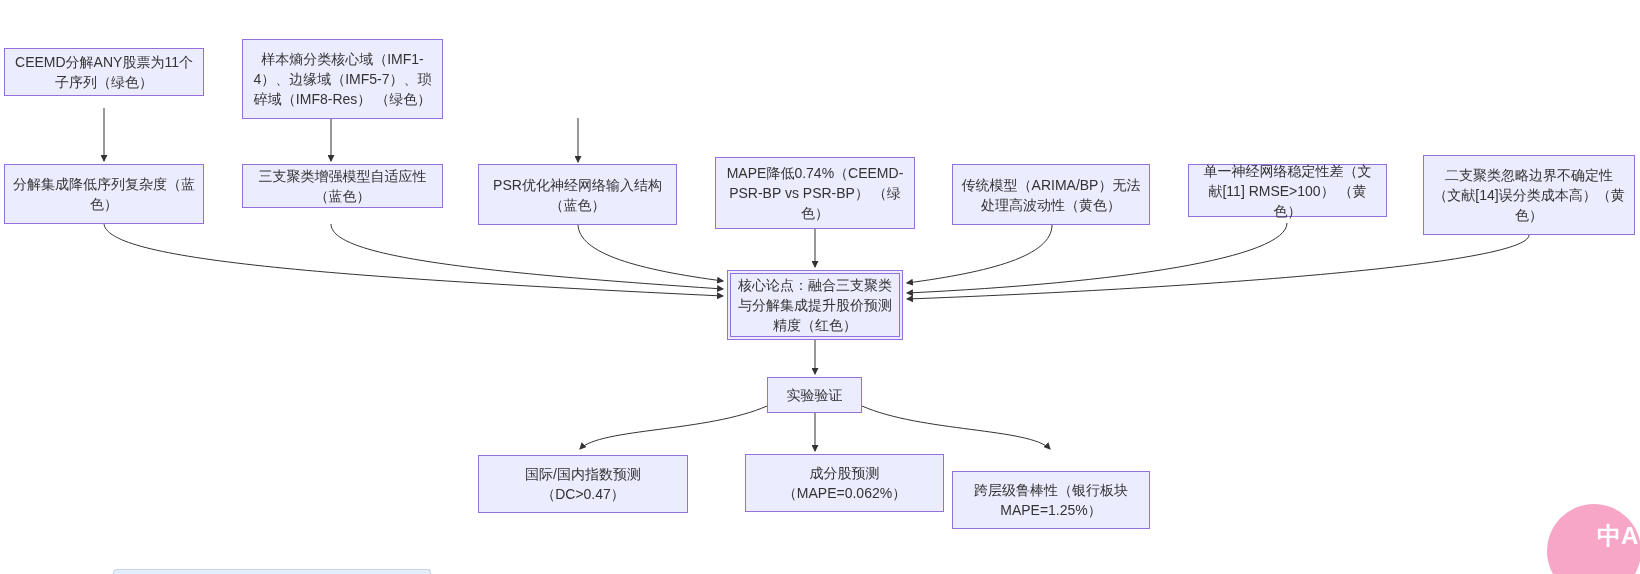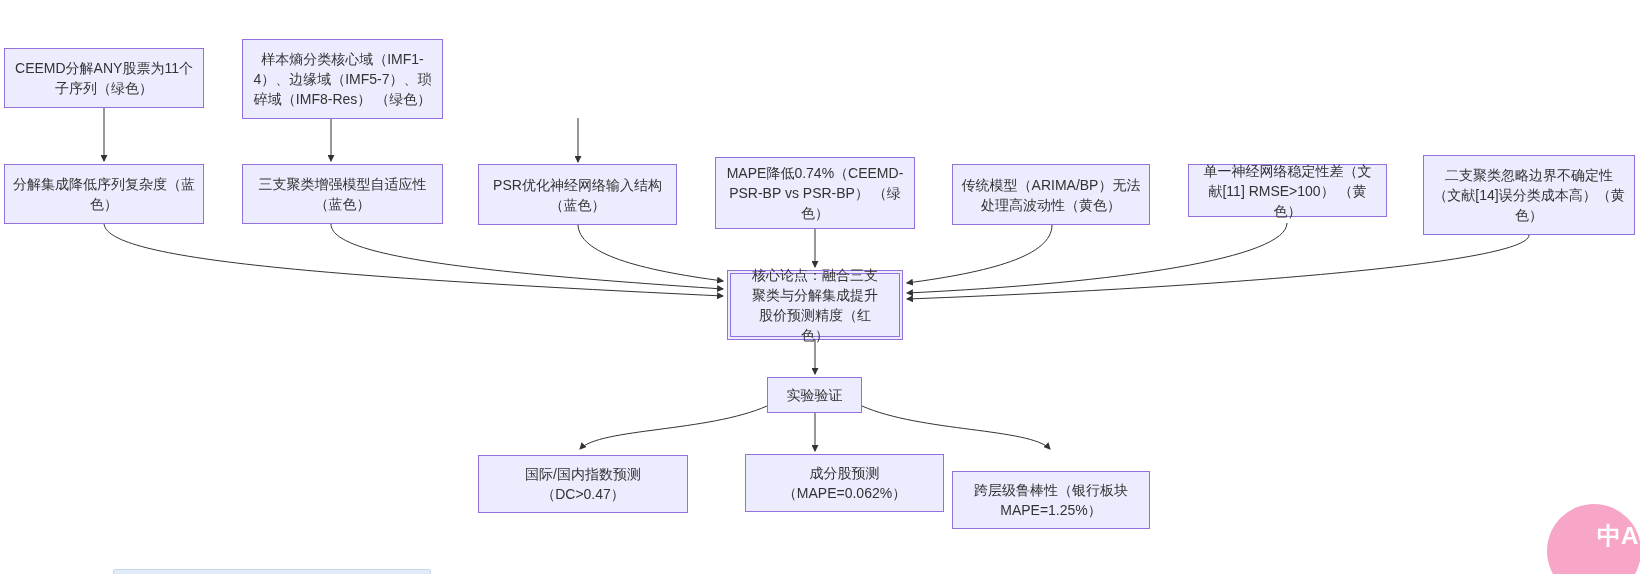--- a/index.html
+++ b/index.html
@@ -19,21 +19,21 @@
     color:var(--text-color,#333333);
     display:flex;align-items:center;justify-content:center;
     text-align:center;font-size:14px;line-height:20px;
     padding:2px 8px;
   }
   .node.core{padding:0;}
   .core-inner{
     position:absolute;left:2px;top:2px;right:2px;bottom:2px;
     border:1px solid var(--node-border,#9370DB);
     display:flex;align-items:center;justify-content:center;
-    text-align:center;padding:1px 16px;box-sizing:border-box;
+    text-align:center;padding:1px 2px;box-sizing:border-box;
   }
   .badge{
     position:absolute;left:1547px;top:504px;width:94px;height:94px;
     border-radius:50%;background:var(--badge-color,#f7a6c7);
   }
   .badge .badge-label{
     position:absolute;left:50px;top:16px;
     color:#ffffff;font-weight:bold;font-size:24px;line-height:32px;
     white-space:nowrap;
   }
@@ -63,31 +63,31 @@
     <path class="edge" d="M104,223 C104,258 300,276 723,296" marker-end="url(#arrowhead)"></path>
     <path class="edge" d="M331,224 C331,256 470,272 723,289" marker-end="url(#arrowhead)"></path>
     <path class="edge" d="M578,224 C578,254 640,270 723,281" marker-end="url(#arrowhead)"></path>
     <path class="edge" d="M1052,225 C1052,256 990,272 907,283" marker-end="url(#arrowhead)"></path>
     <path class="edge" d="M1287,223 C1287,258 1120,283 907,293" marker-end="url(#arrowhead)"></path>
     <path class="edge" d="M1529,235 C1529,265 1180,289 907,299" marker-end="url(#arrowhead)"></path>
     <path class="edge" d="M767,406 C708,432 600,428 580,449" marker-end="url(#arrowhead)"></path>
     <path class="edge" d="M862,406 C921,432 1030,428 1050,449" marker-end="url(#arrowhead)"></path>
   </svg>
 
-  <div class="node" style="left:4px;top:48px;width:200px;height:60px">
+  <div class="node" style="left:4px;top:48px;width:200px;height:48px">
       <span>CEEMD分解ANY股票为11个子序列（绿色）</span>
     </div>
   <div class="node" style="left:242px;top:39px;width:201px;height:80px">
       <span>样本熵分类核心域（IMF1-4）、边缘域（IMF5-7）、琐碎域（IMF8-Res） （绿色）</span>
     </div>
 
   <div class="node" style="left:4px;top:164px;width:200px;height:60px">
       <span>分解集成降低序列复杂度（蓝色）</span>
     </div>
-  <div class="node" style="left:242px;top:164px;width:201px;height:60px">
+  <div class="node" style="left:242px;top:164px;width:201px;height:44px">
       <span>三支聚类增强模型自适应性（蓝色）</span>
     </div>
   <div class="node" style="left:478px;top:164px;width:199px;height:61px">
       <span>PSR优化神经网络输入结构（蓝色）</span>
     </div>
   <div class="node" style="left:715px;top:157px;width:200px;height:72px">
       <span>MAPE降低0.74%（CEEMD-PSR-BP vs PSR-BP） （绿色）</span>
     </div>
   <div class="node" style="left:952px;top:164px;width:198px;height:61px">
       <span>传统模型（ARIMA/BP）无法处理高波动性（黄色）</span>

